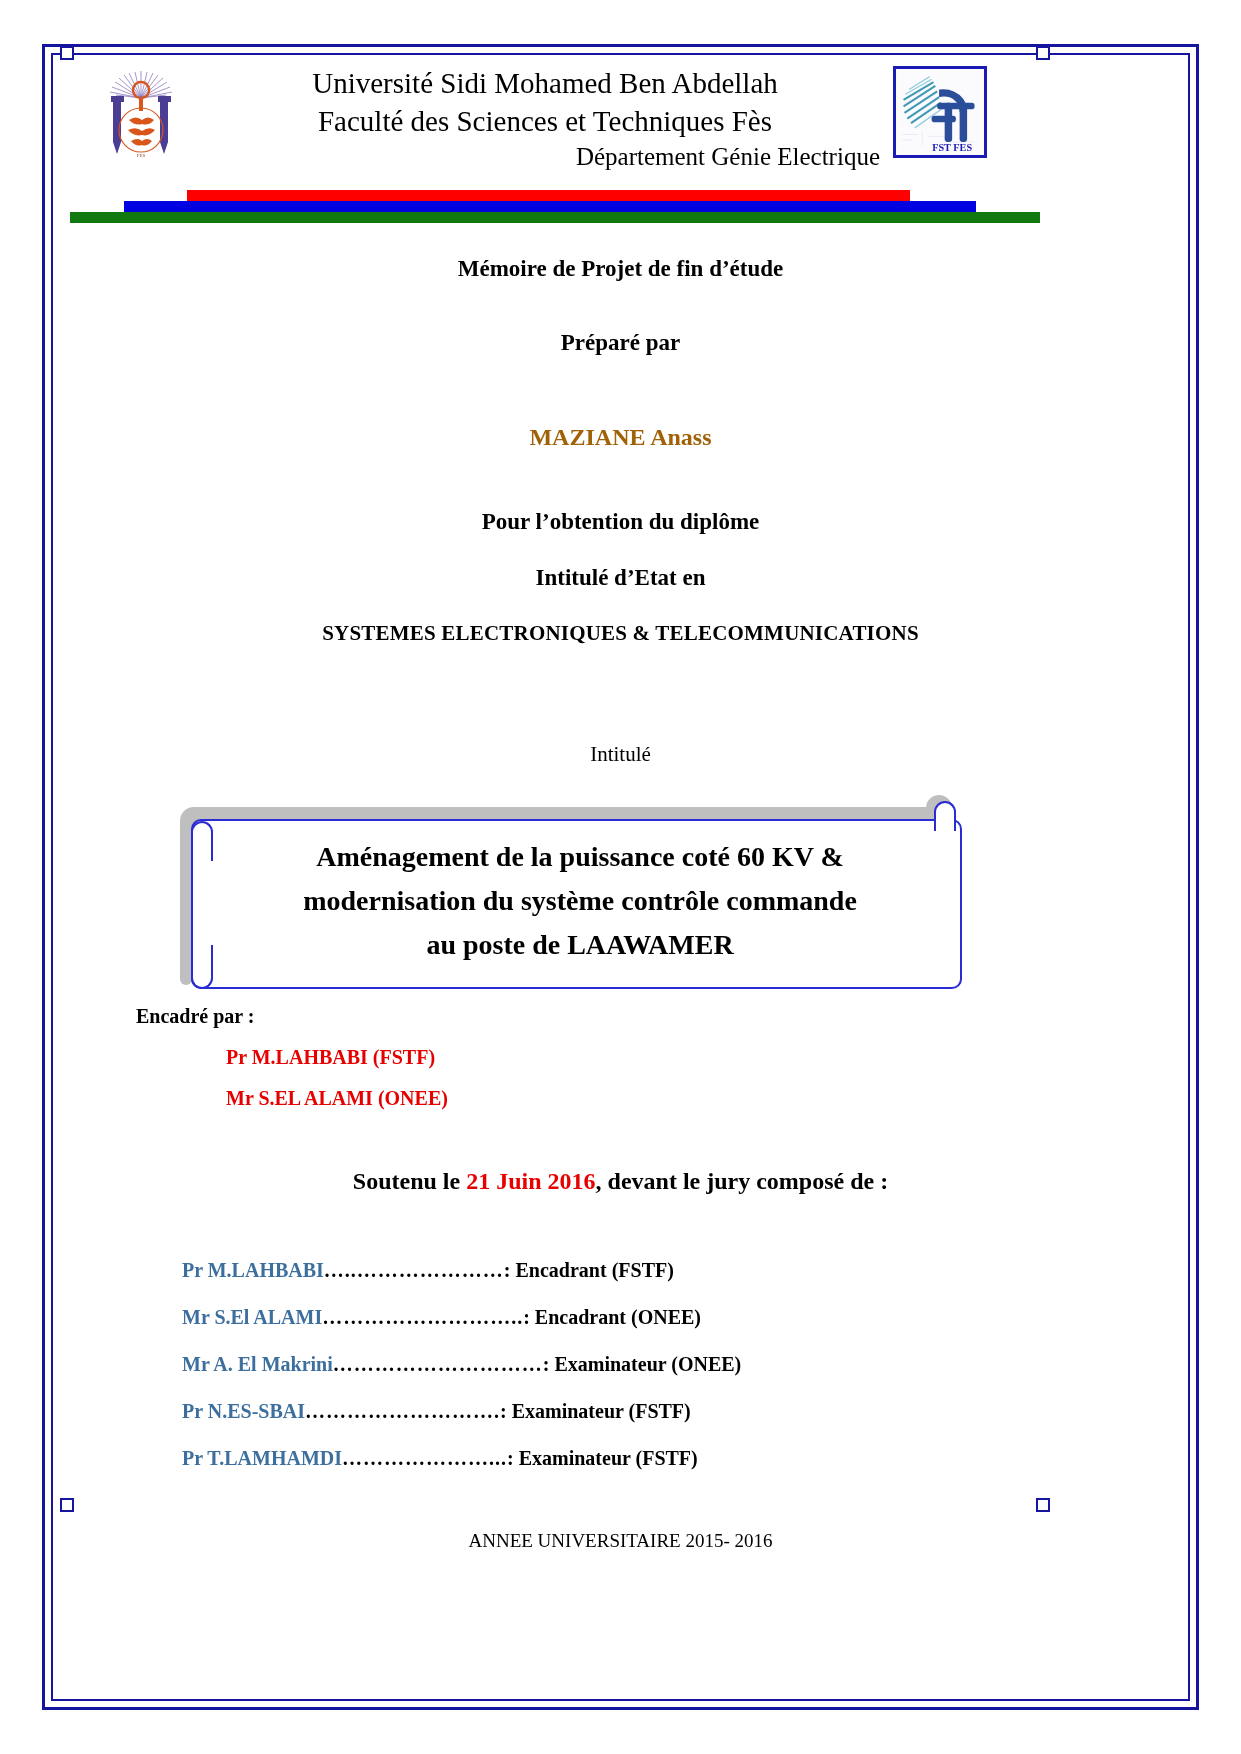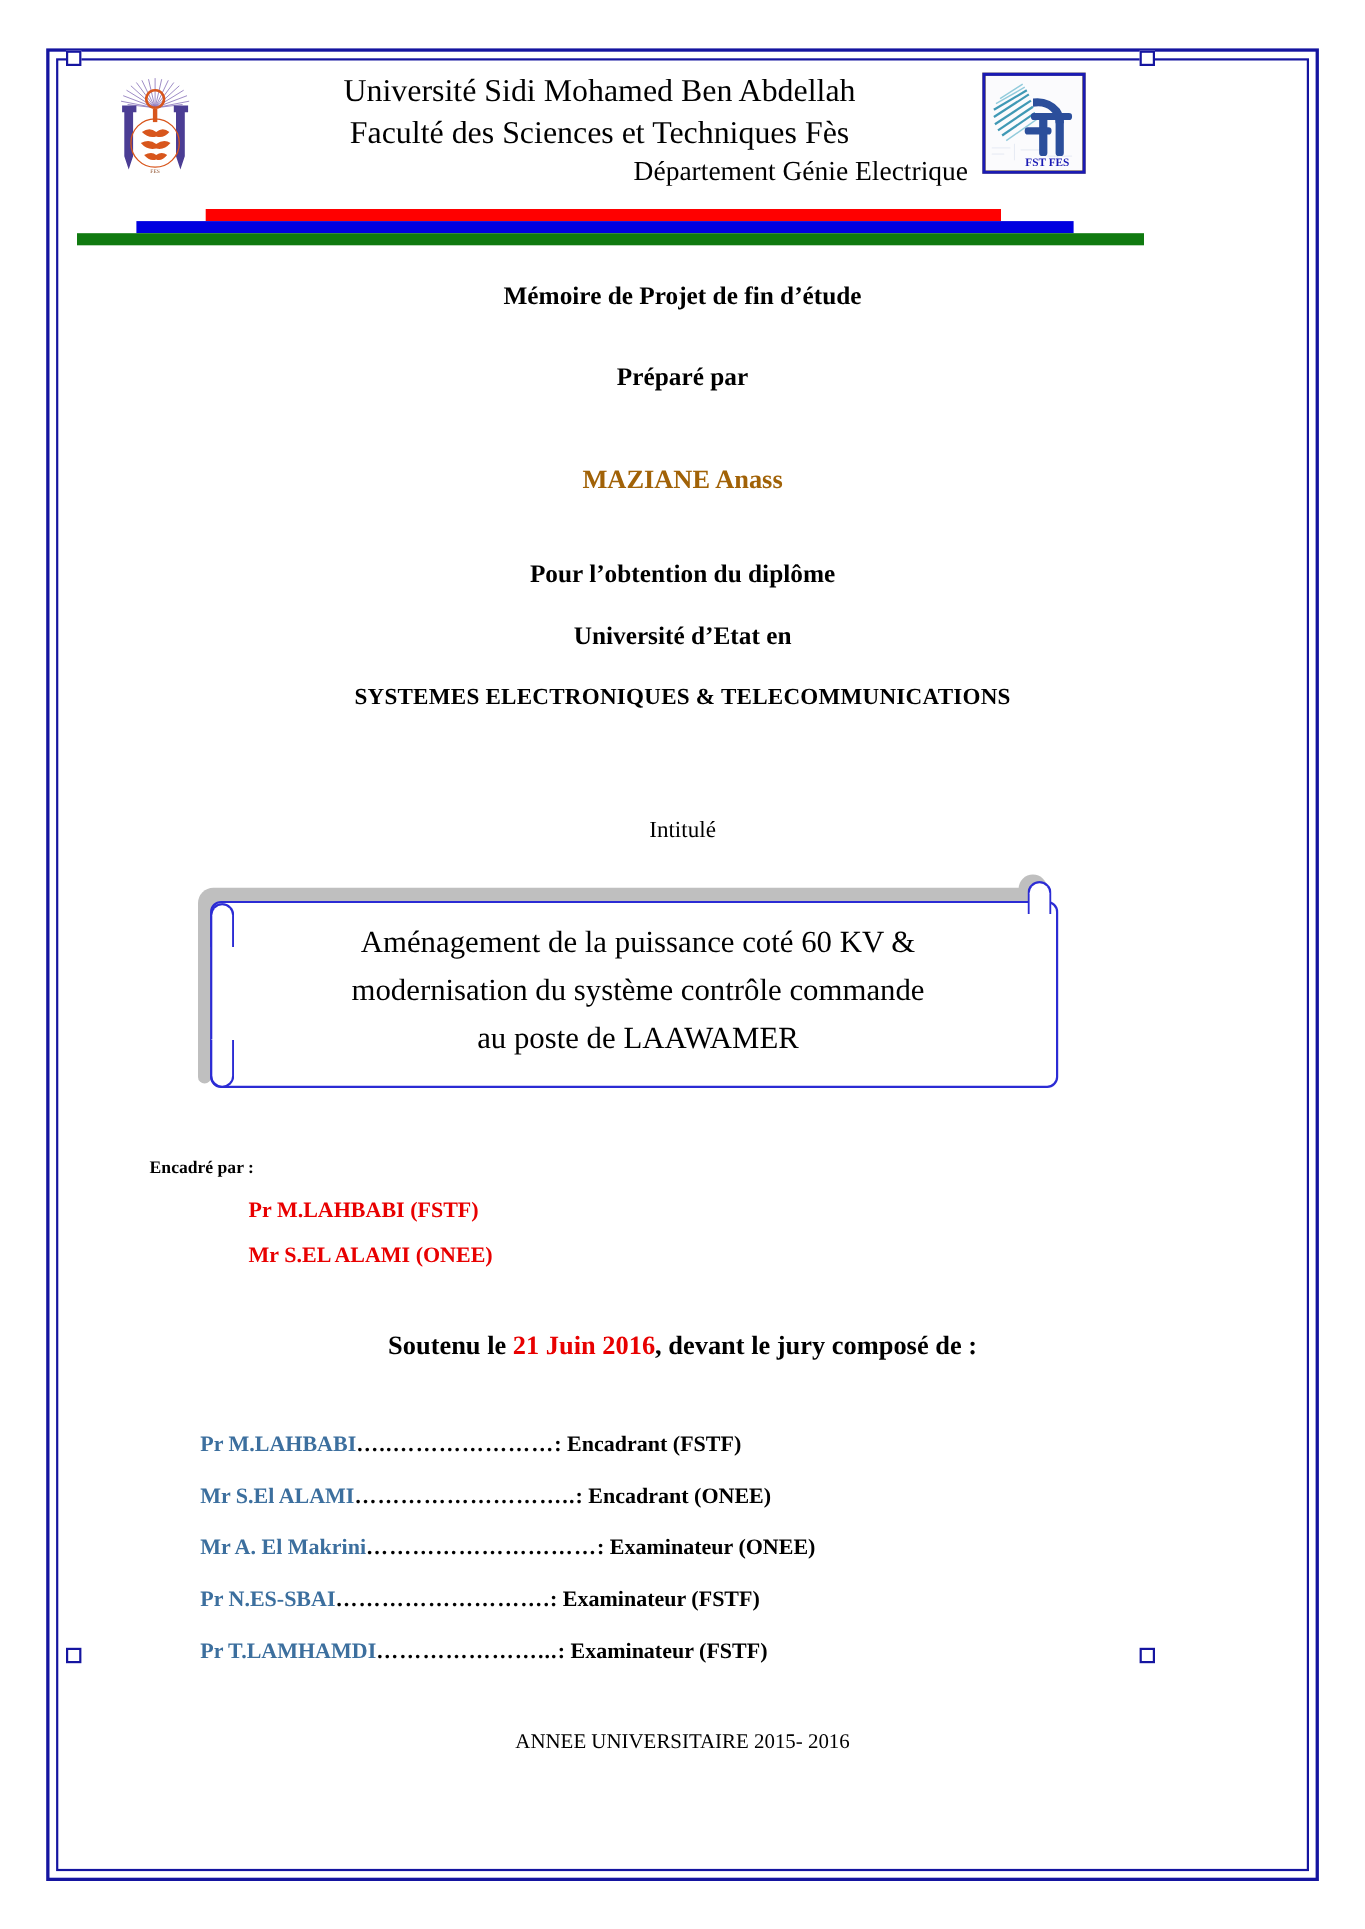--- a/index.html
+++ b/index.html
@@ -217,30 +217,29 @@
     width: 12px; height: 160px;
     background: #bfbfbf;
     border-radius: 6px;
   }
   .scroll-title {
     position: absolute;
     left: 160px; top: 40px;
     width: 720px;
     text-align: center;
     font-size: 28px;
-    font-weight: normal;
+    font-weight: bold;
     line-height: 44px;
   }
   .scroll-title .tl-line { display: block; }
 
   
   .encadre-label {
-    margin-top: 48px;
     margin-left: 76px;
-    font-size: 16px;
+    font-size: 20px;
     font-weight: bold;
   }
   .supervisor {
     margin-left: 166px;
     margin-top: 18px;
     font-size: 20px;
     font-weight: bold;
     color: #e80000;
   }
 
@@ -370,21 +369,21 @@
     <div class="bar bar-red"></div>
     <div class="bar bar-blue"></div>
     <div class="bar bar-green"></div>
   </div>
 
   <div class="mid">
     <div class="t-memoire">Mémoire de Projet de fin d’étude</div>
     <div class="t-prepare">Préparé par</div>
     <div class="t-author">MAZIANE Anass</div>
     <div class="t-diplome">Pour l’obtention du diplôme</div>
-    <div class="t-ingenieur">Université d’Etat en</div>
+    <div class="t-ingenieur">Intitulé d’Etat en</div>
     <div class="t-filiere">SYSTEMES ELECTRONIQUES &amp; TELECOMMUNICATIONS</div>
     <div class="t-intitule">Intitulé</div>
   </div>
 
   <div class="scroll-wrap">
     <div class="curl-tr-shadow"></div>
     <div class="scroll-shadow"></div>
     <div class="scroll-left-bar"></div>
     <div class="scroll-body"></div>
     <div class="curl curl-tl"></div>

